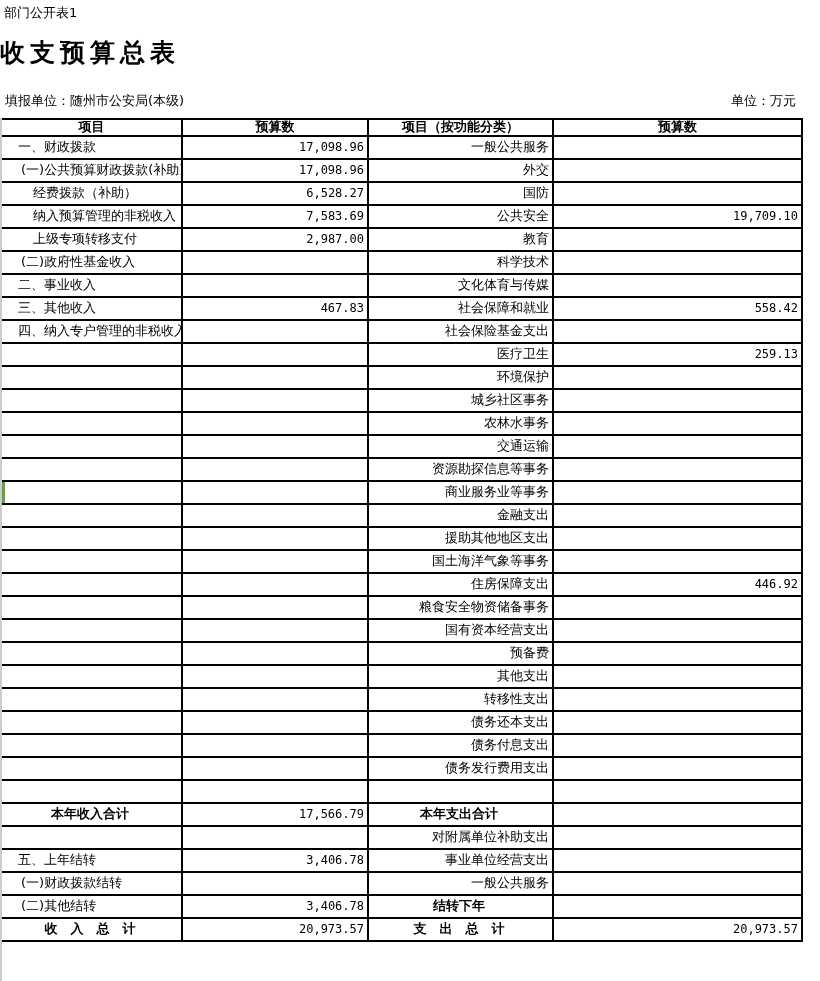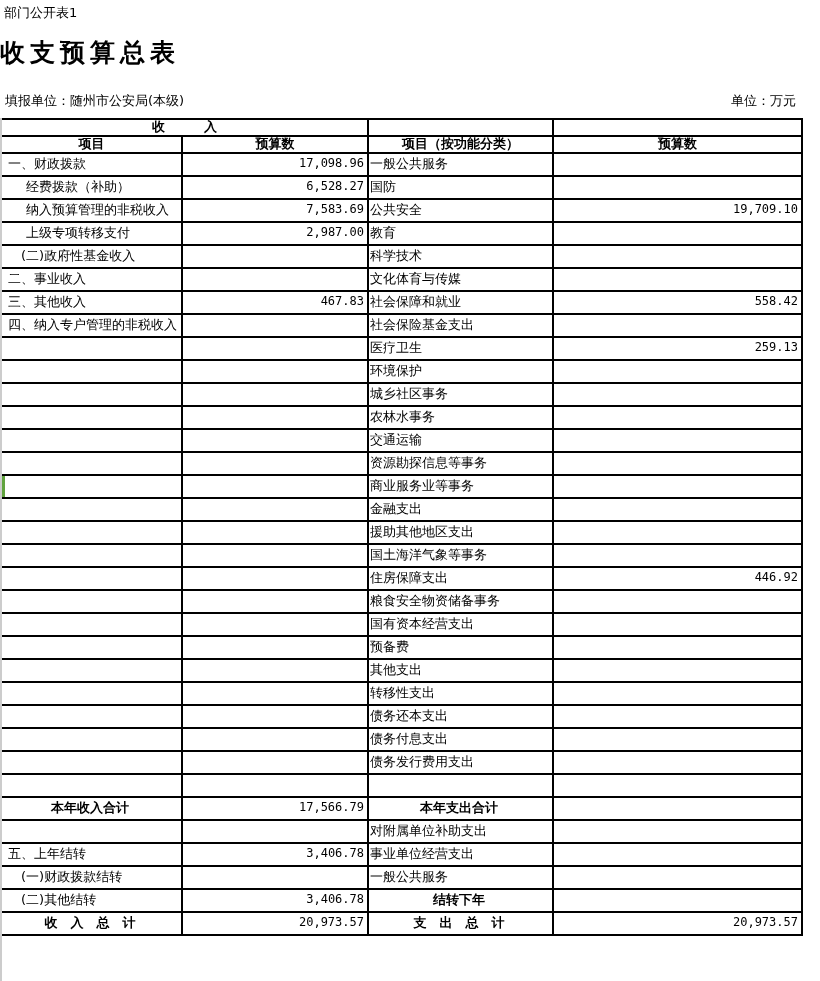--- a/index.html
+++ b/index.html
@@ -23,24 +23,24 @@
     border-collapse:collapse; table-layout:fixed;
   }
   .c1 { width:180px; } .c2 { width:186px; } .c3 { width:185px; } .c4 { width:249px; }
   .budget th, .budget td {
     border:2px solid #000; padding:0 3px; font-size:13px; line-height:1.15;
     white-space:nowrap; overflow:hidden; vertical-align:middle;
   }
   .budget tr > *:first-child { border-left:0; }
   .budget thead th { height:12px; font-weight:bold; text-align:center; }
   .budget tbody td { height:21px; }
-  td.ii { text-align:left; padding-left:6px; }
+  td.ii { text-align:left; padding-left:16px; }
   td.ii.ind1 { padding-left:19px; }
-  td.ii.ind2 { padding-left:24px; }
-  td.ei { text-align:left; padding-left:1px; }
+  td.ii.ind2 { padding-left:31px; }
+  td.ei { text-align:right; padding-left:7px; }
   td.num {
     text-align:right; padding-right:3px;
     font-family:"DejaVu Sans Mono", monospace; font-size:12px;
   }
   td.total { text-align:center !important; font-weight:bold; padding-left:0 !important; }
   tr.marked td:first-child { box-shadow:inset 3px 0 0 0 #61a33e; }
 </style>
 </head>
 <body>
 
@@ -55,39 +55,40 @@
 
   <table class="budget">
     <colgroup>
         <col class="c1">
         <col class="c2">
         <col class="c3">
         <col class="c4">
       </colgroup>
     <thead>
       <tr>
-        <th colspan="2">收　　　入</th>
-        <th></th>
-        <th></th>
-      </tr>
-      <tr>
         <th>项目</th>
         <th>预算数</th>
         <th>项目（按功能分类）</th>
         <th>预算数</th>
       </tr>
     </thead>
     <tbody id="tbody">
         <tr>
     <td class="ii">一、财政拨款</td>
     <td class="num">17,098.96</td>
     <td class="ei">一般公共服务</td>
     <td class="num"></td>
   </tr>
         <tr>
+    <td class="ii ind1">(一)公共预算财政拨款(补助)</td>
+    <td class="num">17,098.96</td>
+    <td class="ei">外交</td>
+    <td class="num"></td>
+  </tr>
+        <tr>
     <td class="ii ind2">经费拨款（补助）</td>
     <td class="num">6,528.27</td>
     <td class="ei">国防</td>
     <td class="num"></td>
   </tr>
         <tr>
     <td class="ii ind2">纳入预算管理的非税收入</td>
     <td class="num">7,583.69</td>
     <td class="ei">公共安全</td>
     <td class="num">19,709.10</td>

